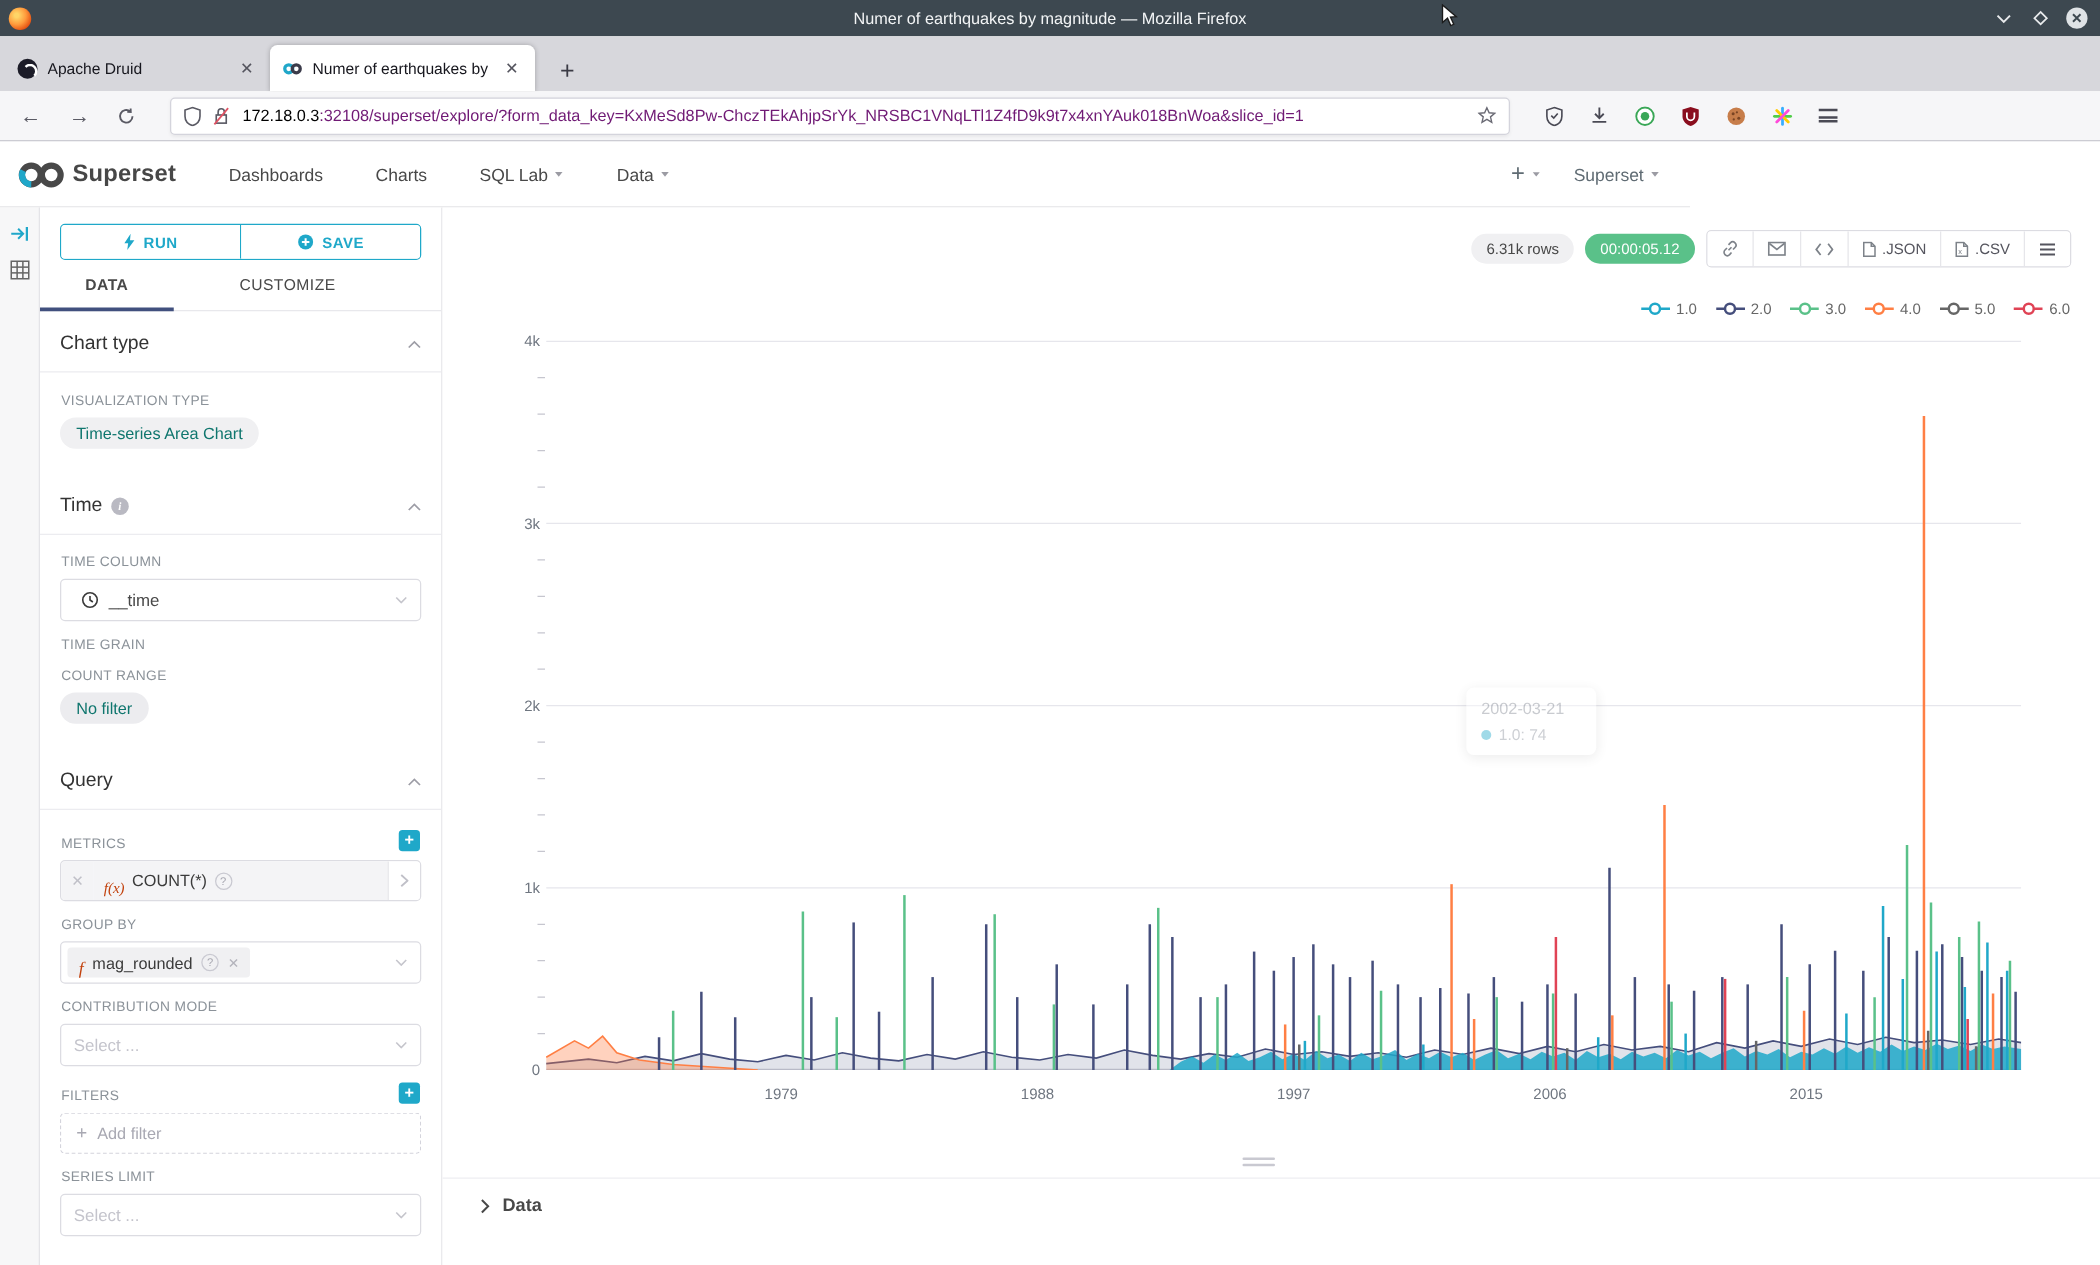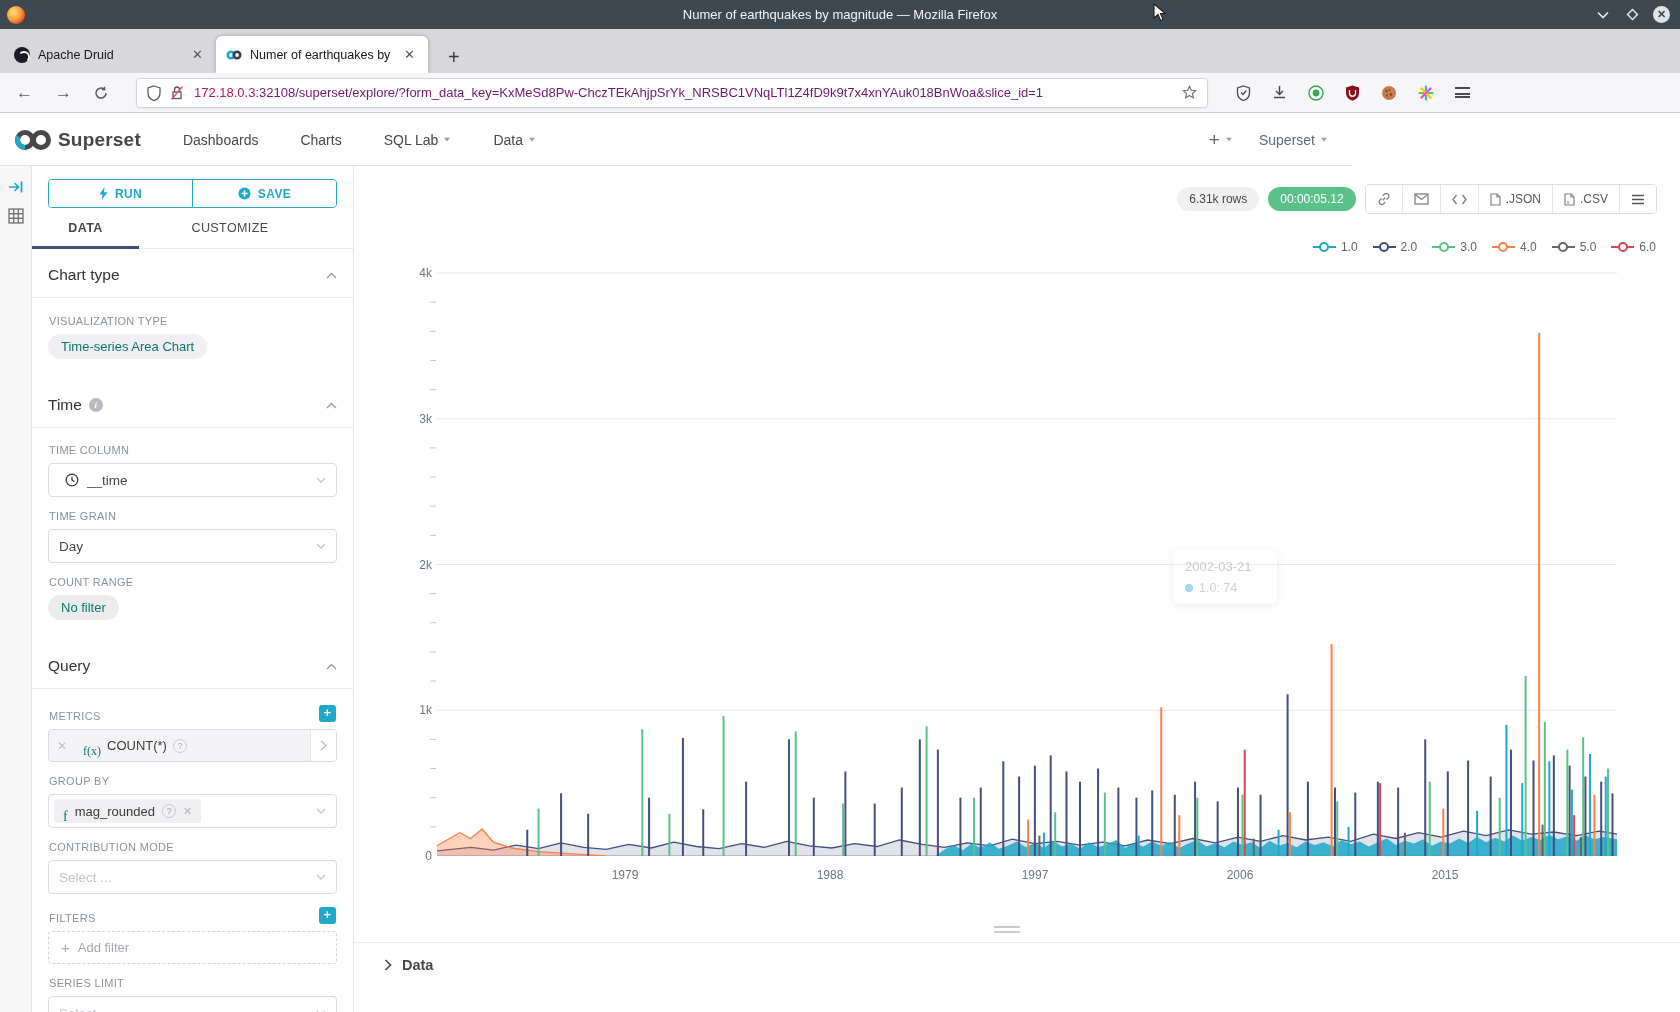--- a/index.html
+++ b/index.html
@@ -24,21 +24,21 @@
   .tab .t-label { flex:1; white-space:nowrap; overflow:hidden; }
   .tab .t-close { color:#55555f; font-size:13px; padding:0 3px; }
   .newtab { font-size:20px; color:#3a3a44; margin-left:12px; padding:0 8px 4px; }
   .druid-fav { border-radius:50%; background:#1c1c28; position:relative; }
   .druid-fav::after{ content:""; position:absolute; left:4px; top:4px; width:8px; height:8px; border-radius:50%; border:2px solid #fff; border-left-color:transparent; border-bottom-color:transparent; }
 
   .toolbar { position:absolute; left:0; top:73px; width:1680px; height:40px; background:#f6f6f8; border-bottom:1px solid #ccccd3; display:flex; align-items:center; }
   .nav-arrows { display:flex; align-items:center; gap:22px; margin-left:16px; color:#5a5a64; font-size:17px; }
   .urlbar { margin-left:28px; width:1072px; height:30px; background:#fff; border:1px solid #d4d4dc; border-radius:4px; display:flex; align-items:center; padding:0 10px; box-shadow:0 1px 3px rgba(0,0,0,.06); }
   .url-text { flex:1; font-size:13px; white-space:nowrap; overflow:hidden; margin-left:10px; }
-  .url-host { color:#be185d; }
+  .url-host { color:#000000; }
   .url-rest { color:#701a75; }
   .ext-icons { display:flex; align-items:center; gap:21px; margin-left:28px; }
   .hamburger { width:15px; height:11px; border-top:2px solid #4a4a55; border-bottom:2px solid #4a4a55; position:relative; }
   .hamburger::after { content:""; position:absolute; left:0; top:3.5px; width:15px; height:2px; background:#4a4a55; }
 
   
   .ss-navbar { position:absolute; left:0; top:114px; width:1352px; height:52px; background:#fff; border-bottom:1px solid #e3e3e6; display:flex; align-items:center;text-align:right; }
   .ss-brand { display:flex; align-items:center; margin-left:14px; gap:6px; }
   .ss-brand-name { font-size:19px; font-weight:bold; color:#474747; letter-spacing:.2px; }
   .ss-nav { display:flex; align-items:center; gap:42px; margin-left:42px; font-size:14px; color:#484848; }
@@ -65,21 +65,21 @@
   .lbl { display:flex; align-items:flex-end; justify-content:space-between; font-size:11px; color:#8b9299; letter-spacing:.3px; margin:13px 1px 7px; }
   .pill { display:inline-block; background:#f0f0f2; border-radius:13px; padding:5px 13px; font-size:13px; color:#0f766e; }
   .sel { height:34px; border:1px solid #dcdce2; border-radius:4px; display:flex; align-items:center; padding:0 10px; font-size:13.5px; color:#484848; background:#fff; position:relative; }
   .sel .ph { color:#c4c4cc; }
   .sel .sel-chev { position:absolute; right:10px; }
   .plusbtn { width:17px; height:17px; background:#1FA8C9; border-radius:3px; color:#fff; font-size:13px; line-height:15px; text-align:center; font-weight:bold; }
   .metricbox { height:33px; border:1px solid #dcdce2; border-radius:4px; display:flex; align-items:stretch; overflow:hidden; }
   .metric-x { width:26px; display:flex; align-items:center; justify-content:center; color:#c0c0c8; font-size:12px; background:#f4f4f6; }
   .metric-body { flex:1; background:#f4f4f6; display:flex; align-items:center; gap:6px; padding:0 8px; font-size:13px; color:#3b3b3b; }
   .metric-go { width:26px; display:flex; align-items:center; justify-content:center; background:#fff; border-left:1px solid #e4e4e8; color:#c0c0c8; }
-  .fx { font-family:"Liberation Serif", serif; font-size:12px; color:#0f766e;margin-top:12px; }
+  .fx { font-style:italic; font-family:"Liberation Serif", serif; font-size:12px; color:#c2410c;margin-top:12px; }
   .qmark { width:14px; height:14px; border:1px solid #c9c9d1; border-radius:50%; color:#a7a7b0; font-size:9px; display:inline-flex; align-items:center; justify-content:center; }
   .chip { background:#f0f0f2; border-radius:3px; height:24px; display:flex; align-items:center; gap:7px; padding:0 9px; font-size:13px; color:#3b3b3b; }
   .dashedbox { height:33px; border:1px dashed #d4d4dc; border-radius:4px; display:flex; align-items:center; padding:0 12px; color:#a8a8b2; font-size:13px; gap:8px; }
   .infodot { width:14px; height:14px; border-radius:50%; background:#b9b9c2; color:#fff; font-size:9px; font-weight:bold; display:inline-flex; align-items:center; justify-content:center; font-family:"Liberation Serif", serif; font-style:italic; }
 
   
   .chartpanel { position:absolute; left:354px; top:166px; width:1326px; height:846px; background:#fff; }
   .ch-header-left { position:absolute; left:23px; top:18px; display:flex; align-items:center; gap:13px; }
   .ch-title { font-size:22px; color:#484848; font-weight:500; }
   .badge { border-radius:12px; font-size:12px; padding:5px 12px; }
@@ -356,28 +356,20 @@
     <span>__time</span>
     <span class="sel-chev">
         <svg class="i" width="10" height="6" viewBox="0 0 10 6">
           <path d="M1 1 L5 5 L9 1" fill="none" stroke="#c5c5cc" stroke-width="1.3"></path>
         </svg>
       </span>
   </div>
   <div class="lbl">
       <span>TIME GRAIN</span>
     </div>
-  <div class="sel">
-    <span>Day</span>
-    <span class="sel-chev">
-        <svg class="i" width="10" height="6" viewBox="0 0 10 6">
-          <path d="M1 1 L5 5 L9 1" fill="none" stroke="#c5c5cc" stroke-width="1.3"></path>
-        </svg>
-      </span>
-  </div>
   <div class="lbl">
       <span>COUNT RANGE</span>
     </div>
   <span class="pill" style="background:#ececef;">No filter</span>
 
   <div class="sec-head" style="margin-top:22px;">
     <span>Query</span>
     <span class="chev-up">
         <svg class="i" width="11" height="7" viewBox="0 0 11 7">
           <path d="M1 6 L5.5 1.5 L10 6" fill="none" stroke="#9d9da6" stroke-width="1.4"></path>

